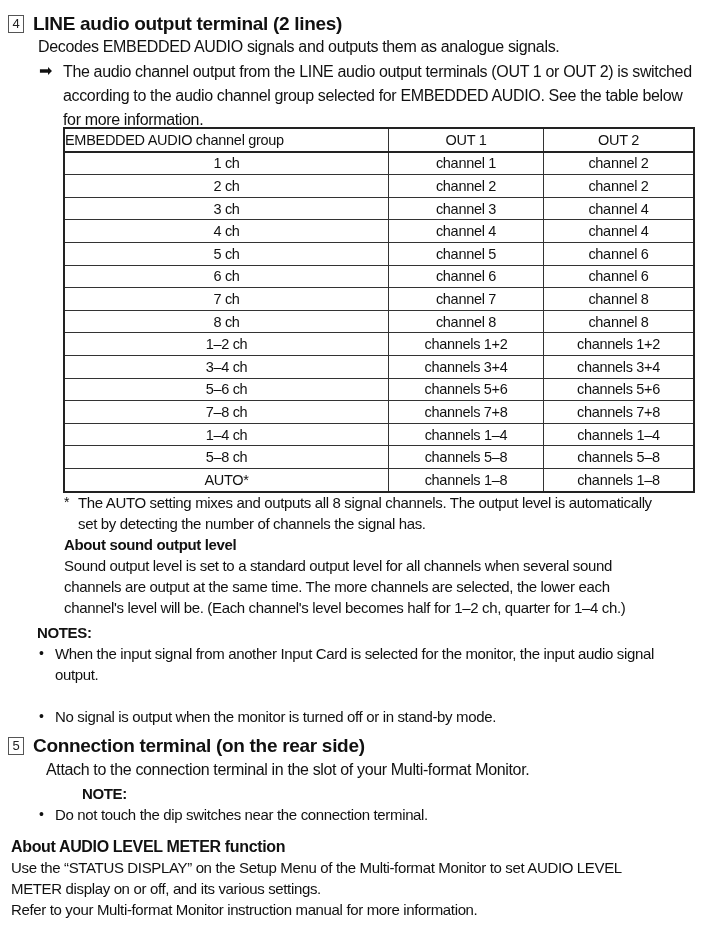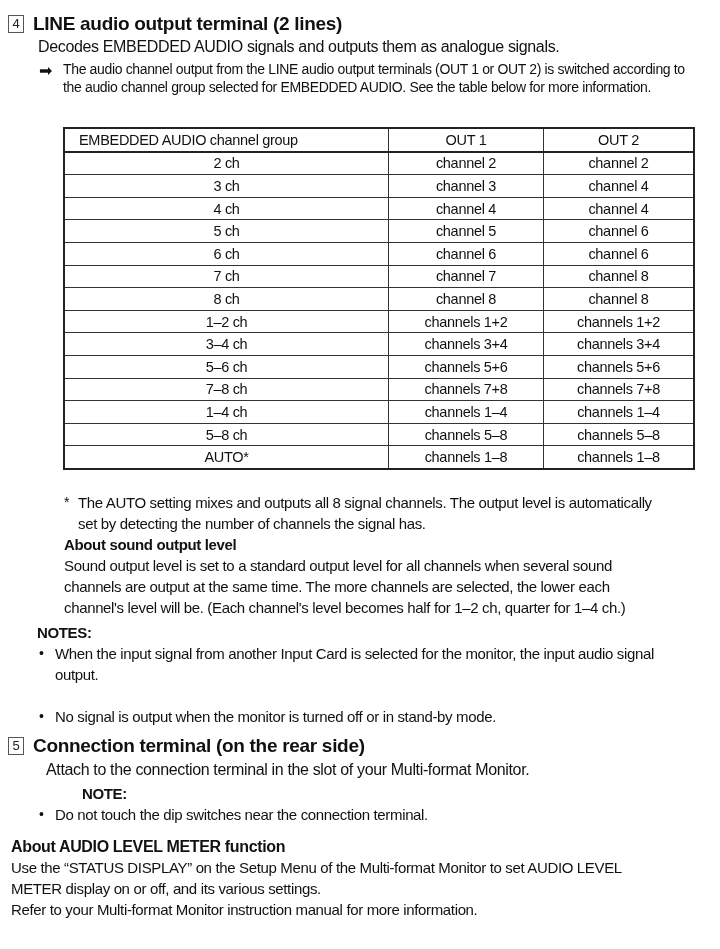--- a/index.html
+++ b/index.html
@@ -20,31 +20,31 @@
     display: inline-block; width: 14px; height: 16px;
     border: 1px solid #555; font-size: 13px; font-weight: normal;
     line-height: 16px; text-align: center; margin-right: 9px; color: #222;
   }
   .txt { position: absolute; font-size: 16px; line-height: 22px; letter-spacing: -0.35px; }
   .txt-s { position: absolute; font-size: 15px; line-height: 21px; letter-spacing: -0.35px; }
   .bold { font-weight: bold; }
 
   .arrow-item { position: absolute; left: 39px; top: 60px; width: 670px; display: flex; }
   .arrow { width: 24px; font-size: 16px; line-height: 22px; flex: none; }
-  .arrow-text { font-size: 14px; line-height: 18px; letter-spacing: -0.35px; }
+  .arrow-text { font-size: 16px; line-height: 24px; letter-spacing: -0.35px; }
 
   table.map {
     position: absolute; left: 63px; top: 127px; width: 632px;
     border-collapse: collapse; border: 2px solid #222;
     font-size: 14.5px; letter-spacing: -0.3px;
   }
   table.map th, table.map td {
     border: 1px solid #333; height: 21.6px; padding: 0; text-align: center; font-weight: normal;
   }
-  table.map th.c0 { text-align: left; padding-left: 14px; }
+  table.map th.c0 { text-align: left; padding-left: 0; }
   table.map thead tr { border-bottom: 2px solid #222; }
   table.map td.c0 { width: 323px; }
   table.map td.c1 { width: 154px; }
 
   .bullet-row { position: absolute; display: flex; }
   .bullet { width: 16px; flex: none; font-size: 14px; line-height: 21px; }
 </style>
 </head>
 <body>
 
@@ -63,20 +63,25 @@
 
   <table class="map">
     <thead>
       <tr>
         <th class="c0">EMBEDDED AUDIO channel group</th>
         <th>OUT 1</th>
         <th>OUT 2</th>
       </tr>
     </thead>
     <tbody>
+      <tr>
+          <td class="c0">1 ch</td>
+          <td class="c1">channel 1</td>
+          <td>channel 2</td>
+        </tr>
       <tr>
           <td class="c0">2 ch</td>
           <td class="c1">channel 2</td>
           <td>channel 2</td>
         </tr>
       <tr>
           <td class="c0">3 ch</td>
           <td class="c1">channel 3</td>
           <td>channel 4</td>
         </tr>

